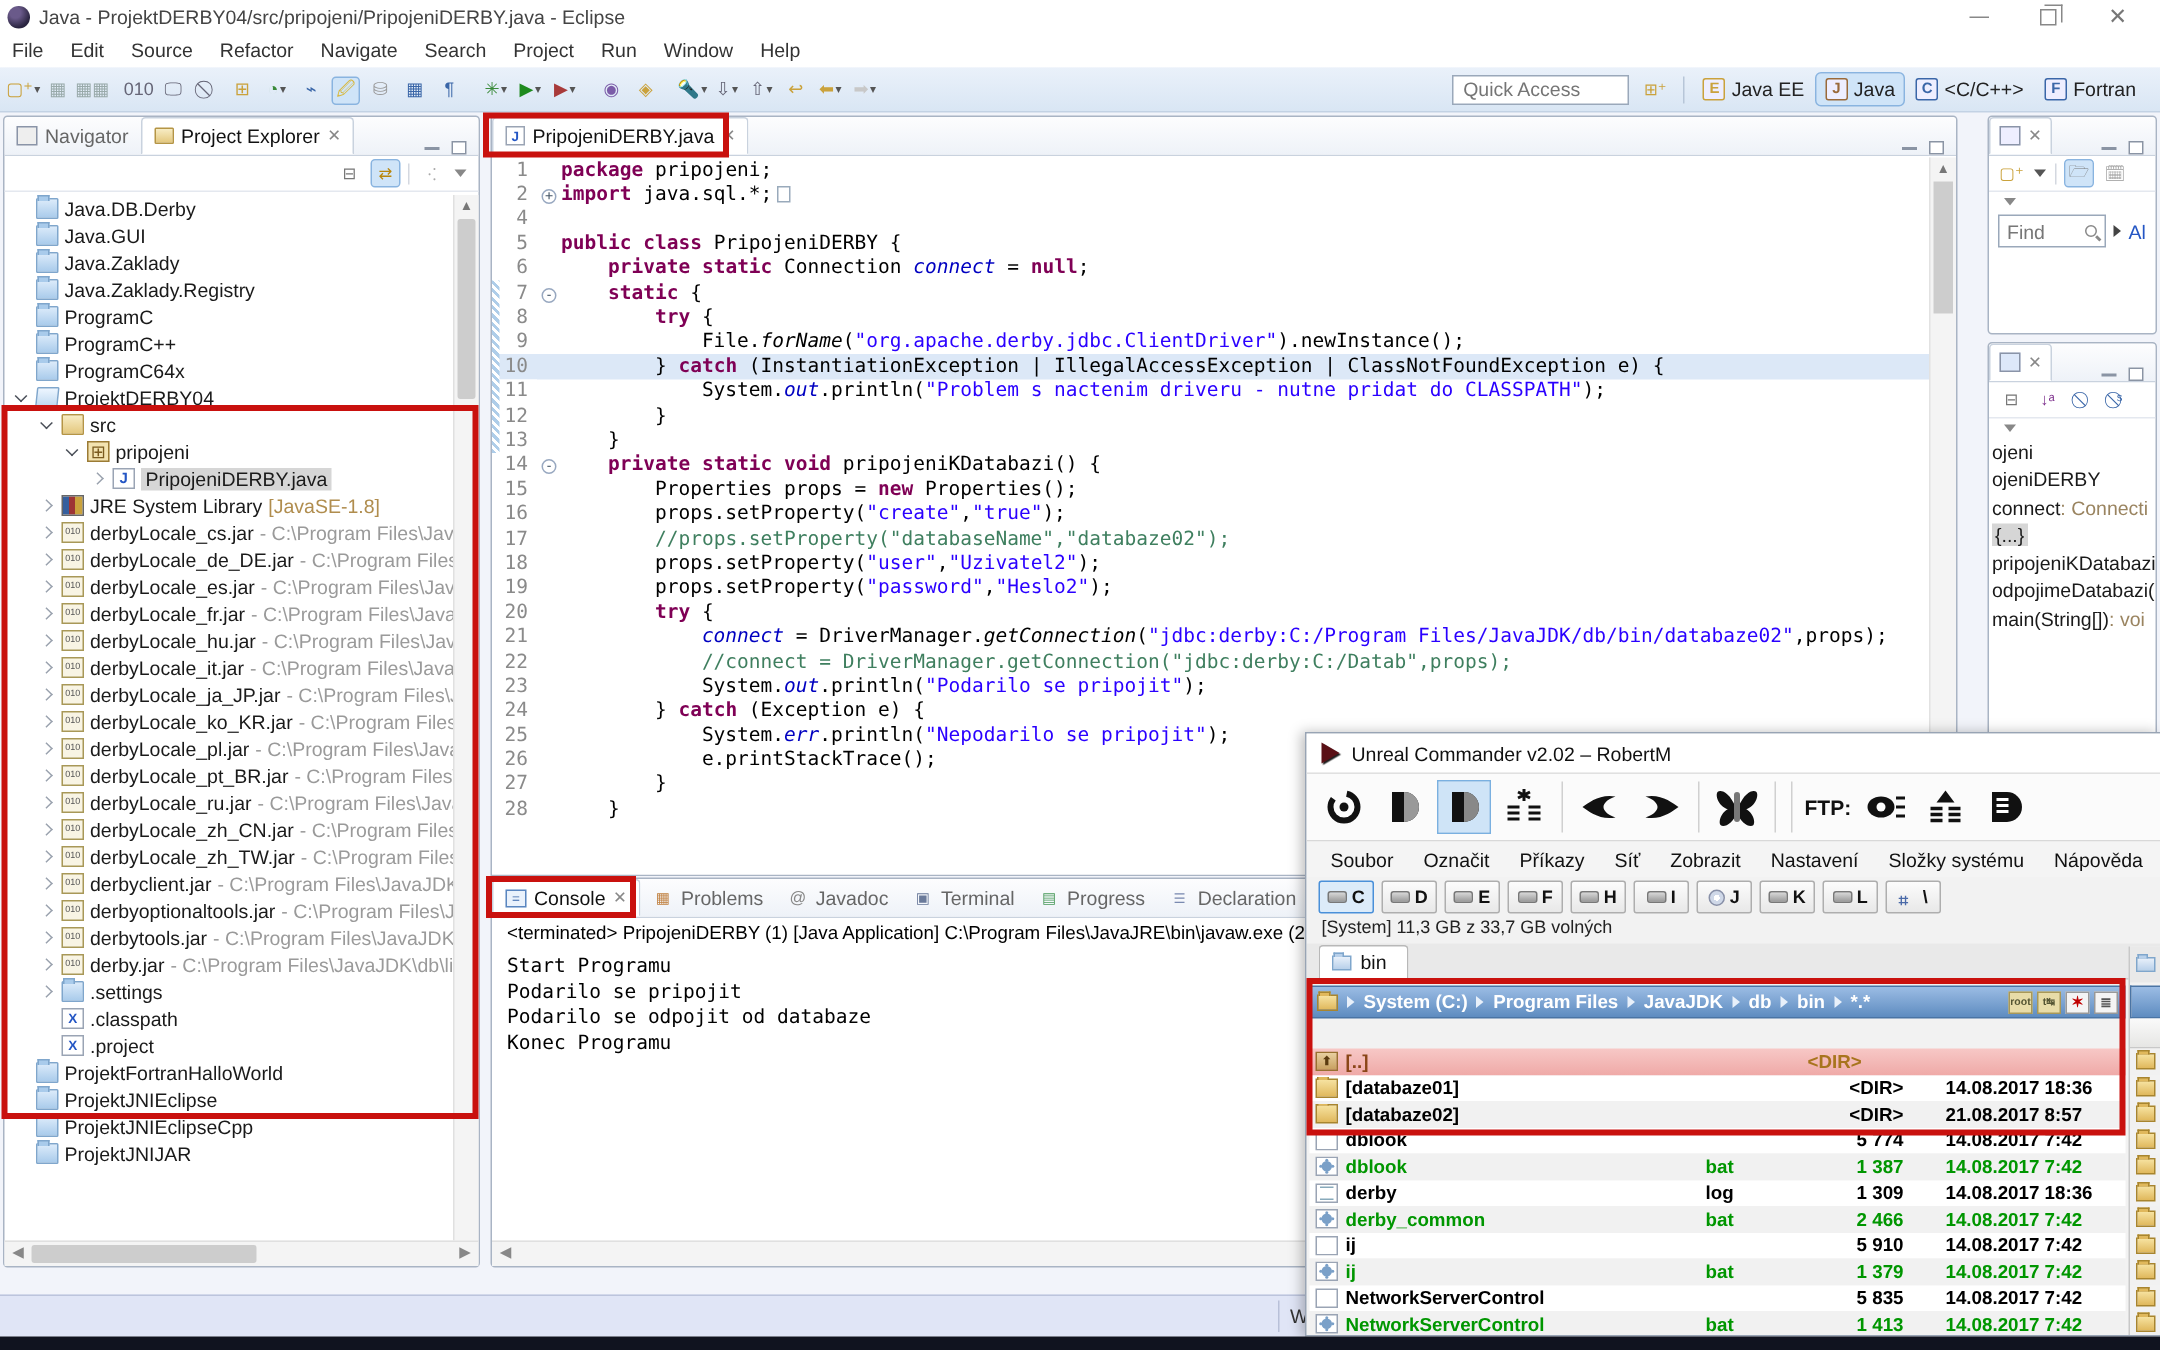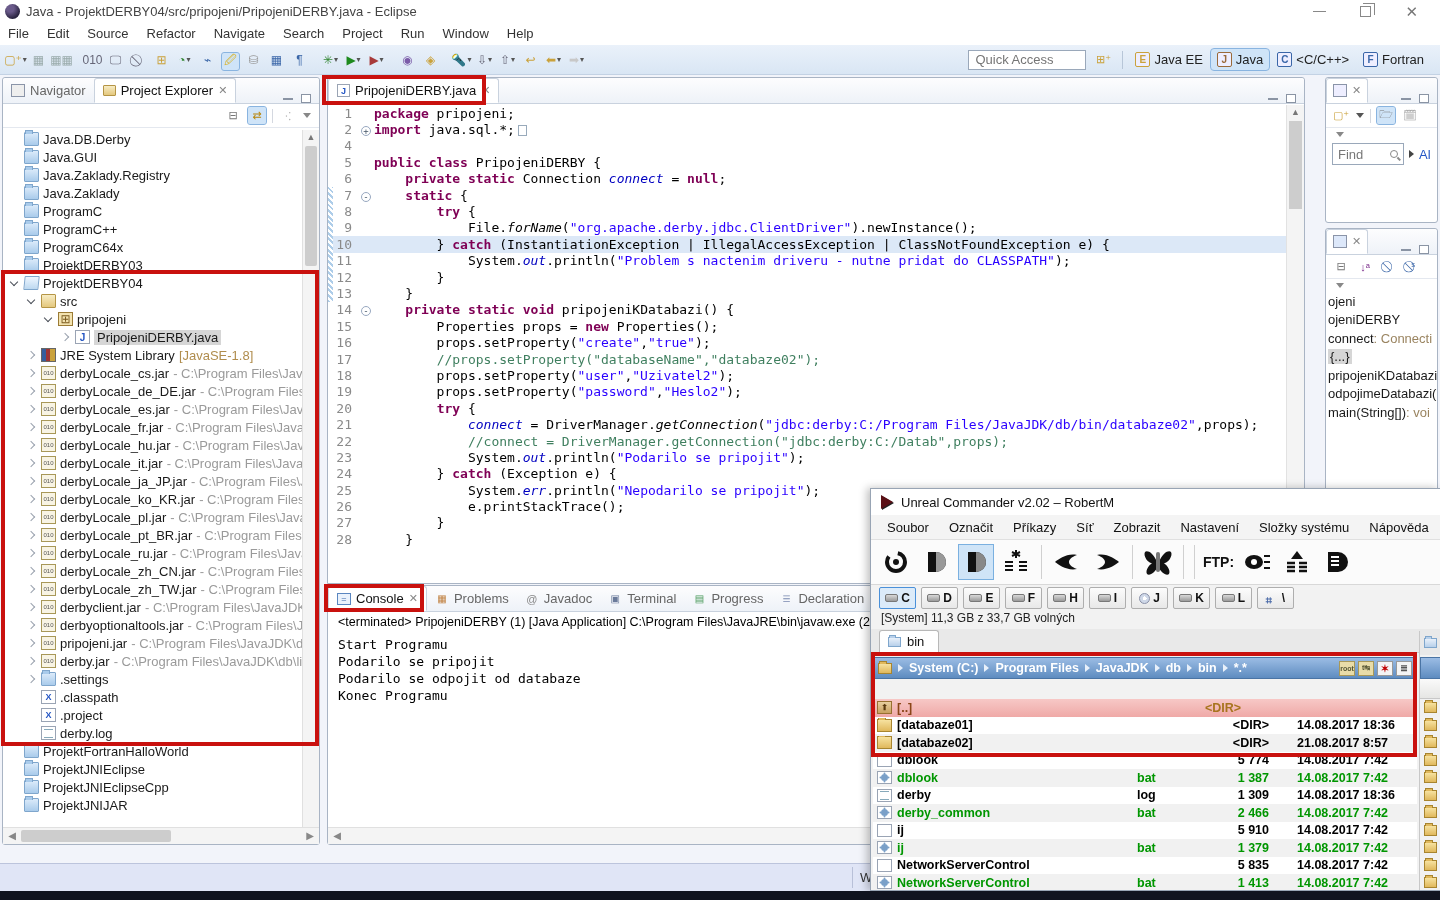--- a/index.html
+++ b/index.html
@@ -279,46 +279,41 @@
           <span class="lbl">Java.DB.Derby</span>
         </div>
         <div class="trow" style="padding-left:8px">
           <span class="chev none"></span>
           <span class="ico i-fld"></span>
           <span class="lbl">Java.GUI</span>
         </div>
         <div class="trow" style="padding-left:8px">
           <span class="chev none"></span>
           <span class="ico i-fld"></span>
+          <span class="lbl">Java.Zaklady</span>
+        </div>
+        <div class="trow" style="padding-left:8px">
+          <span class="chev none"></span>
+          <span class="ico i-fld"></span>
           <span class="lbl">Java.Zaklady.Registry</span>
         </div>
         <div class="trow" style="padding-left:8px">
           <span class="chev none"></span>
           <span class="ico i-fld"></span>
-          <span class="lbl">Java.Zaklady</span>
-        </div>
-        <div class="trow" style="padding-left:8px">
-          <span class="chev none"></span>
-          <span class="ico i-fld"></span>
           <span class="lbl">ProgramC</span>
         </div>
         <div class="trow" style="padding-left:8px">
           <span class="chev none"></span>
           <span class="ico i-fld"></span>
           <span class="lbl">ProgramC++</span>
         </div>
         <div class="trow" style="padding-left:8px">
           <span class="chev none"></span>
           <span class="ico i-fld"></span>
           <span class="lbl">ProgramC64x</span>
-        </div>
-        <div class="trow" style="padding-left:8px">
-          <span class="chev none"></span>
-          <span class="ico i-fld"></span>
-          <span class="lbl">ProjektDERBY03</span>
         </div>
         <div class="trow" style="padding-left:8px">
           <span class="chev open"></span>
           <span class="ico i-prj"></span>
           <span class="lbl">ProjektDERBY04</span>
         </div>
         <div class="trow" style="padding-left:25px">
           <span class="chev open"></span>
           <span class="ico i-srcf"></span>
           <span class="lbl">src</span>
@@ -425,21 +420,21 @@
         </div>
         <div class="trow" style="padding-left:25px">
           <span class="chev"></span>
           <span class="ico i-jar"></span>
           <span class="lbl">derbyoptionaltools.jar</span>
           <span class="sfx">- C:\Program Files\Java</span>
         </div>
         <div class="trow" style="padding-left:25px">
           <span class="chev"></span>
           <span class="ico i-jar"></span>
-          <span class="lbl">pripojeni.jar</span>
+          <span class="lbl">derbytools.jar</span>
           <span class="sfx">- C:\Program Files\JavaJDK\db\</span>
         </div>
         <div class="trow" style="padding-left:25px">
           <span class="chev"></span>
           <span class="ico i-jar"></span>
           <span class="lbl">derby.jar</span>
           <span class="sfx">- C:\Program Files\JavaJDK\db\lib</span>
         </div>
         <div class="trow" style="padding-left:25px">
           <span class="chev"></span>
@@ -448,25 +443,20 @@
         </div>
         <div class="trow" style="padding-left:25px">
           <span class="chev none"></span>
           <span class="ico i-xml">X</span>
           <span class="lbl">.classpath</span>
         </div>
         <div class="trow" style="padding-left:25px">
           <span class="chev none"></span>
           <span class="ico i-xml">X</span>
           <span class="lbl">.project</span>
-        </div>
-        <div class="trow" style="padding-left:25px">
-          <span class="chev none"></span>
-          <span class="ico i-doc"></span>
-          <span class="lbl">derby.log</span>
         </div>
         <div class="trow" style="padding-left:8px">
           <span class="chev none"></span>
           <span class="ico i-fld"></span>
           <span class="lbl">ProjektFortranHalloWorld</span>
         </div>
         <div class="trow" style="padding-left:8px">
           <span class="chev none"></span>
           <span class="ico i-fld"></span>
           <span class="lbl">ProjektJNIEclipse</span>
@@ -657,97 +647,97 @@
     <span class="ssep"></span>
     <span class="wtxt">W</span>
   </div>
   <div id="darkstrip"></div>
 
   <div id="uc">
     <div id="uc-title">
       <span class="uc-logo"></span>
       <span>Unreal Commander v2.02 – RobertM</span>
     </div>
+    <div id="uc-tools">
+        <span class="uct">
+          <svg width="28" height="28" viewBox="0 0 28 28">
+            <circle cx="14" cy="14" r="9" fill="none" stroke="#111" stroke-width="4" stroke-dasharray="34 10"></circle>
+            <circle cx="14" cy="14" r="3" fill="#111"></circle>
+          </svg>
+        </span>
+        <span class="uct">
+          <svg width="26" height="26" viewBox="0 0 26 26">
+            <path d="M5 3h8a10 10 0 0 1 0 20H5z" fill="#111"></path>
+            <path d="M13 3a10 10 0 0 1 0 20z" fill="#999"></path>
+          </svg>
+        </span>
+        <span class="uct sel">
+          <svg width="26" height="26" viewBox="0 0 26 26">
+            <path d="M5 3h8a10 10 0 0 1 0 20H5z" fill="#111"></path>
+            <path d="M13 3a10 10 0 0 1 0 20z" fill="#888"></path>
+          </svg>
+        </span>
+        <span class="uct">
+          <svg width="28" height="28" viewBox="0 0 28 28">
+            <g stroke="#111" stroke-width="2">
+              <path d="M14 2v8M10 4l8 4M18 4l-8 4"></path>
+              <path d="M3 14h8M3 18h8M3 22h8M17 14h8M17 18h8M17 22h8"></path>
+            </g>
+          </svg>
+        </span>
+        <span class="uc-sep"></span>
+        <span class="uct">
+          <svg width="28" height="22" viewBox="0 0 28 22">
+            <path d="M24 4C14 2 6 8 2 11c4 3 12 9 22 7-6-2-8-5-8-7s2-5 8-7z" fill="#111"></path>
+          </svg>
+        </span>
+        <span class="uct">
+          <svg width="28" height="22" viewBox="0 0 28 22">
+            <path d="M4 4c10-2 18 4 22 7-4 3-12 9-22 7 6-2 8-5 8-7s-2-5-8-7z" fill="#111"></path>
+          </svg>
+        </span>
+        <span class="uc-sep"></span>
+        <span class="uct">
+          <svg width="30" height="28" viewBox="0 0 30 28">
+            <path d="M14 14C10 4 4 2 2 4c-2 3 2 12 10 12zM16 14c4-10 10-12 12-10 2 3-2 12-10 12zM14 14c-8 0-12 9-10 12 2 2 8 0 12-10zM16 14c8 0 12 9 10 12-2 2-8 0-12-10z" fill="#111"></path>
+            <rect x="13" y="4" width="4" height="20" rx="2" fill="#777"></rect>
+          </svg>
+        </span>
+        <span class="uc-sep"></span>
+        <span class="uc-sep"></span>
+        <span class="ftp-lbl">FTP:</span>
+        <span class="uct">
+          <svg width="30" height="24" viewBox="0 0 30 24">
+            <ellipse cx="12" cy="12" rx="9" ry="7" fill="#111"></ellipse>
+            <circle cx="12" cy="12" r="3" fill="#fff"></circle>
+            <path d="M22 6h6M22 12h6M22 18h6" stroke="#111" stroke-width="2"></path>
+          </svg>
+        </span>
+        <span class="uct">
+          <svg width="28" height="26" viewBox="0 0 28 26">
+            <path d="M14 2l6 8h-12z" fill="#111"></path>
+            <path d="M4 14h8M4 18h8M4 22h8M16 14h8M16 18h8M16 22h8" stroke="#111" stroke-width="2.4"></path>
+          </svg>
+        </span>
+        <span class="uct">
+          <svg width="26" height="26" viewBox="0 0 26 26">
+            <path d="M4 3h10a8 8 0 0 1 0 20H4z" fill="#111"></path>
+            <path d="M7 8h8M7 12h8M7 16h8" stroke="#fff" stroke-width="2"></path>
+          </svg>
+        </span>
+      </div>
     <div id="uc-menu">
         <span class="ucm">Soubor</span>
         <span class="ucm">Označit</span>
         <span class="ucm">Příkazy</span>
         <span class="ucm">Síť</span>
         <span class="ucm">Zobrazit</span>
         <span class="ucm">Nastavení</span>
         <span class="ucm">Složky systému</span>
         <span class="ucm">Nápověda</span>
-      </div>
-    <div id="uc-tools">
-        <span class="uct">
-          <svg width="28" height="28" viewBox="0 0 28 28">
-            <circle cx="14" cy="14" r="9" fill="none" stroke="#111" stroke-width="4" stroke-dasharray="34 10"></circle>
-            <circle cx="14" cy="14" r="3" fill="#111"></circle>
-          </svg>
-        </span>
-        <span class="uct">
-          <svg width="26" height="26" viewBox="0 0 26 26">
-            <path d="M5 3h8a10 10 0 0 1 0 20H5z" fill="#111"></path>
-            <path d="M13 3a10 10 0 0 1 0 20z" fill="#999"></path>
-          </svg>
-        </span>
-        <span class="uct sel">
-          <svg width="26" height="26" viewBox="0 0 26 26">
-            <path d="M5 3h8a10 10 0 0 1 0 20H5z" fill="#111"></path>
-            <path d="M13 3a10 10 0 0 1 0 20z" fill="#888"></path>
-          </svg>
-        </span>
-        <span class="uct">
-          <svg width="28" height="28" viewBox="0 0 28 28">
-            <g stroke="#111" stroke-width="2">
-              <path d="M14 2v8M10 4l8 4M18 4l-8 4"></path>
-              <path d="M3 14h8M3 18h8M3 22h8M17 14h8M17 18h8M17 22h8"></path>
-            </g>
-          </svg>
-        </span>
-        <span class="uc-sep"></span>
-        <span class="uct">
-          <svg width="28" height="22" viewBox="0 0 28 22">
-            <path d="M24 4C14 2 6 8 2 11c4 3 12 9 22 7-6-2-8-5-8-7s2-5 8-7z" fill="#111"></path>
-          </svg>
-        </span>
-        <span class="uct">
-          <svg width="28" height="22" viewBox="0 0 28 22">
-            <path d="M4 4c10-2 18 4 22 7-4 3-12 9-22 7 6-2 8-5 8-7s-2-5-8-7z" fill="#111"></path>
-          </svg>
-        </span>
-        <span class="uc-sep"></span>
-        <span class="uct">
-          <svg width="30" height="28" viewBox="0 0 30 28">
-            <path d="M14 14C10 4 4 2 2 4c-2 3 2 12 10 12zM16 14c4-10 10-12 12-10 2 3-2 12-10 12zM14 14c-8 0-12 9-10 12 2 2 8 0 12-10zM16 14c8 0 12 9 10 12-2 2-8 0-12-10z" fill="#111"></path>
-            <rect x="13" y="4" width="4" height="20" rx="2" fill="#777"></rect>
-          </svg>
-        </span>
-        <span class="uc-sep"></span>
-        <span class="uc-sep"></span>
-        <span class="ftp-lbl">FTP:</span>
-        <span class="uct">
-          <svg width="30" height="24" viewBox="0 0 30 24">
-            <ellipse cx="12" cy="12" rx="9" ry="7" fill="#111"></ellipse>
-            <circle cx="12" cy="12" r="3" fill="#fff"></circle>
-            <path d="M22 6h6M22 12h6M22 18h6" stroke="#111" stroke-width="2"></path>
-          </svg>
-        </span>
-        <span class="uct">
-          <svg width="28" height="26" viewBox="0 0 28 26">
-            <path d="M14 2l6 8h-12z" fill="#111"></path>
-            <path d="M4 14h8M4 18h8M4 22h8M16 14h8M16 18h8M16 22h8" stroke="#111" stroke-width="2.4"></path>
-          </svg>
-        </span>
-        <span class="uct">
-          <svg width="26" height="26" viewBox="0 0 26 26">
-            <path d="M4 3h10a8 8 0 0 1 0 20H4z" fill="#111"></path>
-            <path d="M7 8h8M7 12h8M7 16h8" stroke="#fff" stroke-width="2"></path>
-          </svg>
-        </span>
       </div>
     <div id="uc-drives">
         <span class="drv active">
           <span class="disk"></span>
           <span>C</span>
         </span>
         <span class="drv">
           <span class="disk"></span>
           <span>D</span>
         </span>

